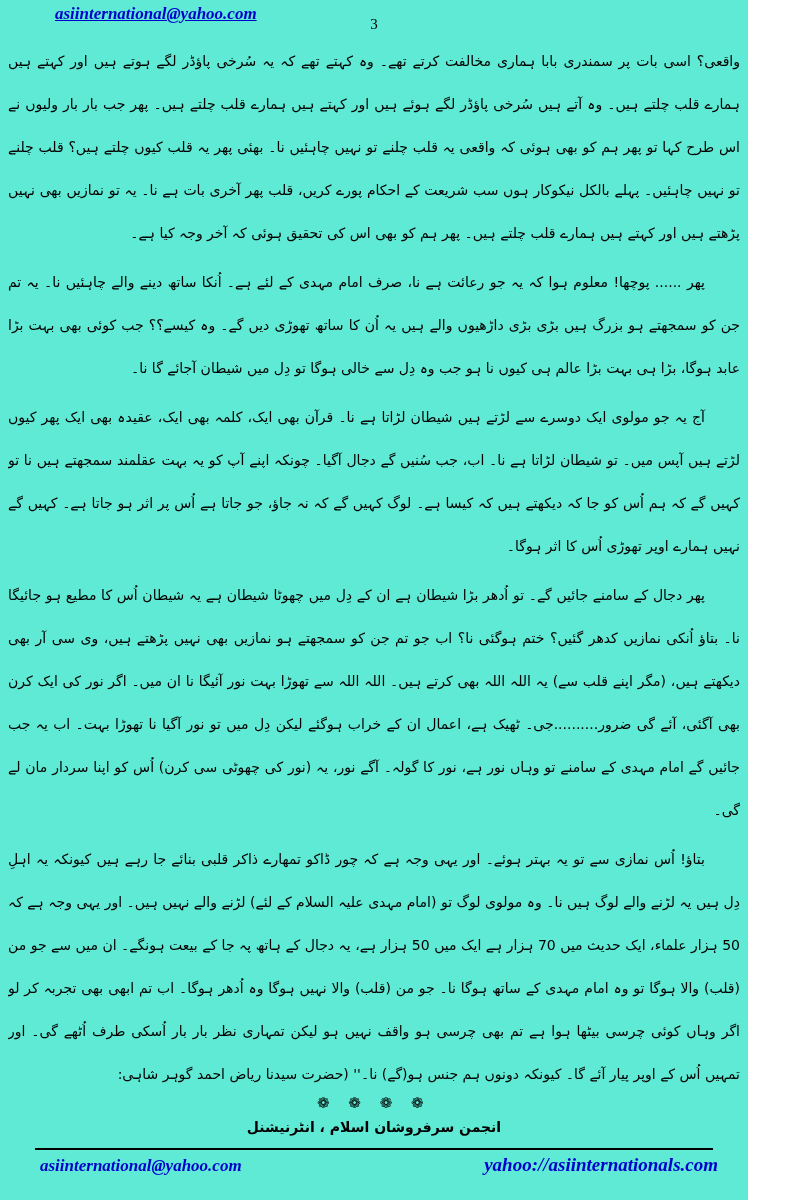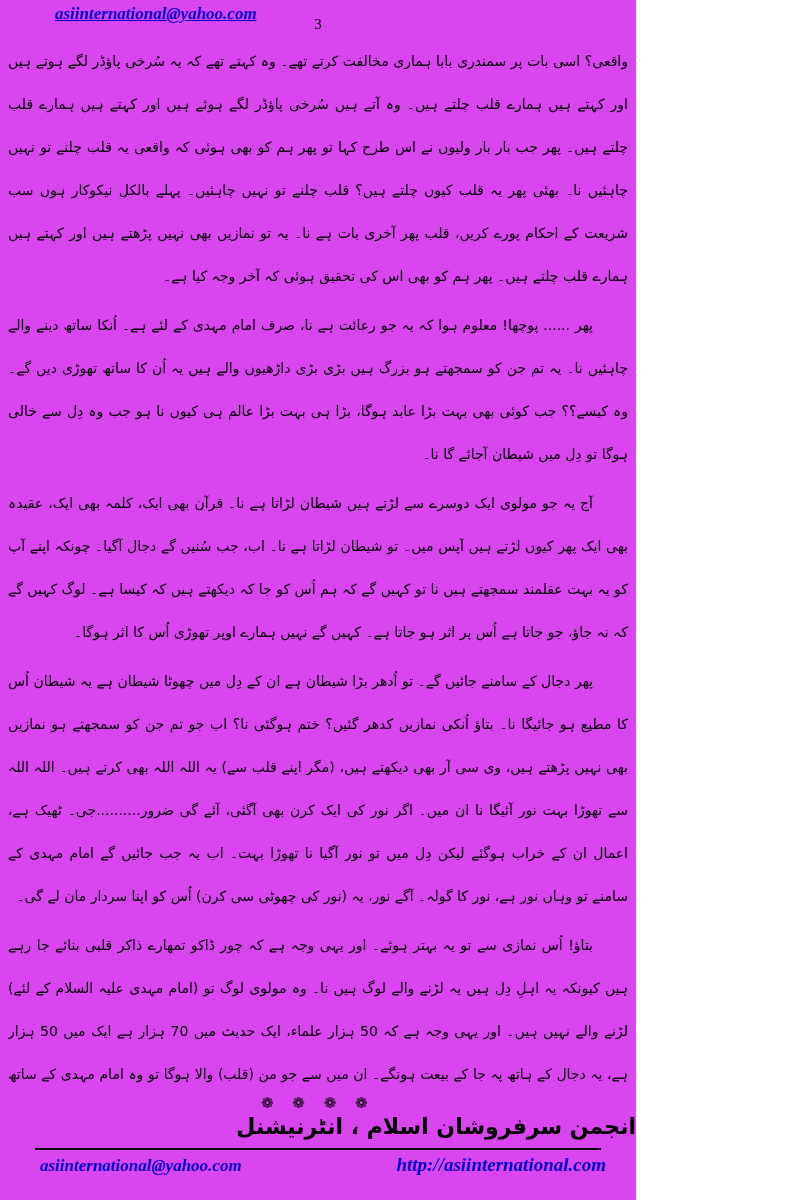--- a/index.html
+++ b/index.html
@@ -1,19 +1,19 @@
 <!DOCTYPE html>
 <html lang="ur"><head>
 <meta charset="utf-8">
 <style>
   html,body{margin:0;padding:0;background:#fff;}
   .page{
     position:relative;
-    width:636px;height:1200px;
-    background:#d946ef;
+    width:748px;height:1200px;
+    background:#5eead4;
     overflow:hidden;
     font-family:"DejaVu Sans",sans-serif;
     color:#000;
   }
   
   .header{position:absolute;top:0;left:0;right:0;height:38px;}
   .header-email{
     position:absolute;top:4px;left:55px;
     font-family:"Liberation Serif",serif;
     font-style:italic;font-weight:bold;
@@ -40,23 +40,24 @@
   
   .footer{position:absolute;top:1094px;left:0;right:0;height:106px;}
   .stars{
     text-align:center;
     font-size:15px;
     letter-spacing:7px;
     color:#000;
     line-height:18px;
   }
   .org-name{
+    text-align:center;
     direction:rtl;
     font-weight:bold;
-    font-size:22px;
+    font-size:14px;
     line-height:30px;
   }
   .rule{
     margin:6px 35px 0 35px;
     border-top:2px solid #000;
   }
   .footer-links{position:relative;height:40px;}
   .footer-email{
     position:absolute;left:40px;top:6px;
     font-family:"Liberation Serif",serif;
@@ -87,17 +88,17 @@
     <p class="para indented">پھر دجال کے سامنے جائیں گے۔ تو اُدھر بڑا شیطان ہے ان کے دِل میں چھوٹا شیطان ہے یہ شیطان اُس کا مطیع ہو جائیگا نا۔ بتاؤ اُنکی نمازیں کدھر گئیں؟ ختم ہوگئی نا؟ اب جو تم جن کو سمجھتے ہو نمازیں بھی نہیں پڑھتے ہیں، وی سی آر بھی دیکھتے ہیں، (مگر اپنے قلب سے) یہ اللہ اللہ بھی کرتے ہیں۔ اللہ اللہ سے تھوڑا بہت نور آئیگا نا ان میں۔ اگر نور کی ایک کرن بھی آگئی، آئے گی ضرور..........جی۔ ٹھیک ہے، اعمال ان کے خراب ہوگئے لیکن دِل میں تو نور آگیا نا تھوڑا بہت۔ اب یہ جب جائیں گے امام مہدی کے سامنے تو وہاں نور ہے، نور کا گولہ۔ آگے نور، یہ (نور کی چھوٹی سی کرن) اُس کو اپنا سردار مان لے گی۔</p>
     <p class="para indented"><span>بتاؤ!   اُس نمازی سے تو یہ بہتر ہوئے۔ اور یہی وجہ ہے کہ چور ڈاکو تمھارے ذاکر قلبی بنائے جا رہے ہیں کیونکہ یہ اہلِ دِل ہیں یہ لڑنے والے لوگ ہیں نا۔ وہ مولوی لوگ تو (امام مہدی علیہ السلام کے لئے) لڑنے والے نہیں ہیں۔ اور یہی وجہ ہے کہ 50 ہزار علماء،   ایک حدیث میں 70 ہزار ہے ایک میں 50 ہزار ہے،   یہ دجال کے ہاتھ پہ جا کے بیعت ہونگے۔ ان میں سے جو من (قلب) والا ہوگا تو وہ امام مہدی کے ساتھ ہوگا نا۔ جو من (قلب) والا نہیں ہوگا وہ اُدھر ہوگا۔ اب تم ابھی بھی تجربہ کر لو اگر وہاں کوئی چرسی بیٹھا ہوا ہے تم بھی چرسی ہو واقف نہیں ہو لیکن تمہاری نظر بار بار اُسکی طرف اُٹھے گی۔ اور تمہیں اُس کے اوپر پیار آئے گا۔ کیونکہ دونوں ہم جنس ہو(گے) نا۔'' (حضرت سیدنا ریاض احمد گوہر شاہی: </span></p>
   </div>
 
   <div class="footer">
     <div class="stars">❁ ❁ ❁ ❁</div>
     <div class="org-name">انجمن سرفروشان اسلام ، انٹرنیشنل</div>
     <div class="rule"></div>
     <div class="footer-links">
       <a class="footer-email">asiinternational@yahoo.com</a>
-      <a class="footer-url">http://asiinternational.com</a>
+      <a class="footer-url">yahoo://asiinternationals.com</a>
     </div>
   </div>
 
 </div>
 
 </body></html>

